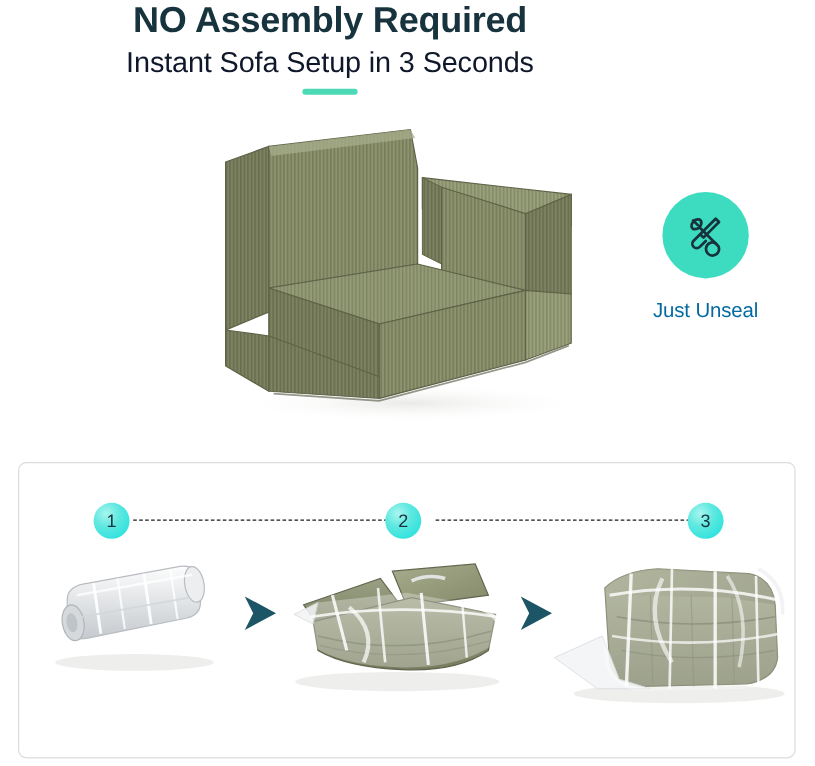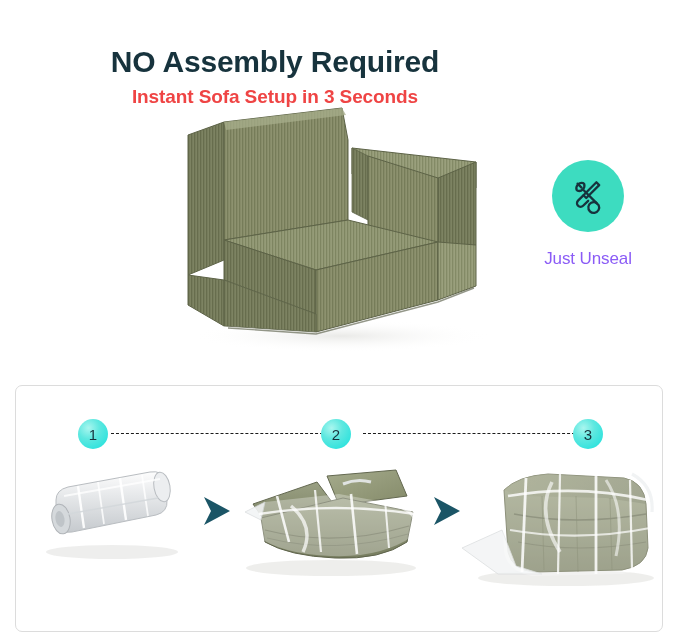--- a/index.html
+++ b/index.html
@@ -16,39 +16,38 @@
     -webkit-font-smoothing: antialiased;
   }
 
   
   .header {
     position: absolute;
     top: 0;
     left: 0;
     width: 550px;
     text-align: center;
-    margin-top: 44px;
   }
   .title {
     margin: 0;
     padding-top: 1px;
     font-size: 30px;
     line-height: 33px;
     font-weight: bold;
     letter-spacing: -0.2px;
     color: #17333d;
   }
   .subtitle {
     margin: 0;
     padding-top: 7px;
-    font-size: 19px;
+    font-size: 24px;
     line-height: 23px;
-    font-weight: bold;
+    font-weight: normal;
     letter-spacing: -0.1px;
-    color: #ef4444;
+    color: #0f172a;
   }
   .accent-bar {
     width: 46px;
     height: 5px;
     border-radius: 3px;
     background: #4cd9b6;
     margin: 10px auto 0 auto;
   }
 
   
@@ -76,21 +75,21 @@
     background: #3ddcc0;
     margin: 0 auto;
     display: flex;
     align-items: center;
     justify-content: center;
   }
   .badge-caption {
     margin-top: 15px;
     font-size: 17px;
     line-height: 23px;
-    color: #8b5cf6;
+    color: #0369a1;
     letter-spacing: -0.1px;
   }
 
   
   .panel {
     position: absolute;
     left: 15px;
     top: 385px;
     width: 648px;
     height: 247px;

